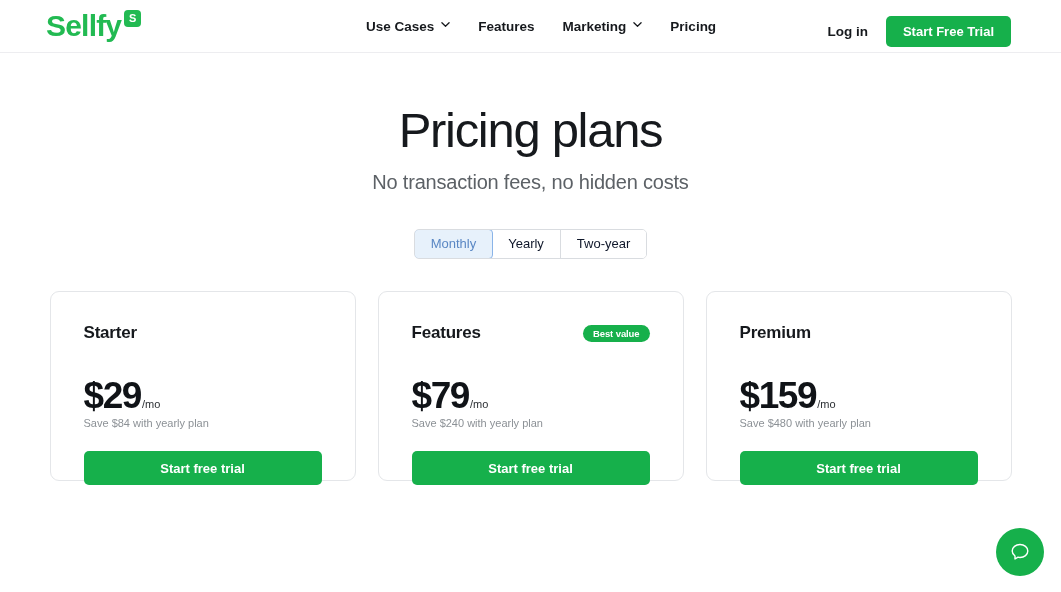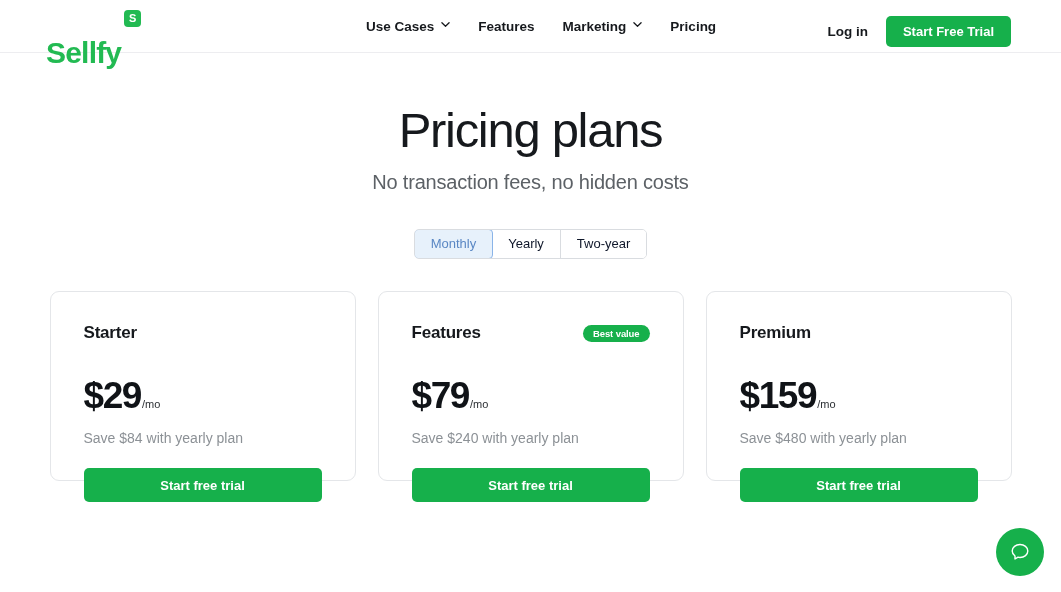--- a/index.html
+++ b/index.html
@@ -35,21 +35,20 @@
     top: 9px;
     display: flex;
     align-items: flex-start;
   }
   .logo-text {
     font-size: 30px;
     font-weight: 700;
     color: #22ba52;
     letter-spacing: -0.8px;
     line-height: 34px;
-    margin-top: 27px;
   }
   .logo-badge {
     width: 17px;
     height: 17px;
     background: #22ba52;
     border-radius: 4px;
     margin-left: 3px;
     margin-top: 1px;
     color: #ffffff;
     font-size: 11px;
@@ -225,22 +224,22 @@
     letter-spacing: -1.4px;
     line-height: 40px;
   }
   .per {
     font-size: 11px;
     color: #2b2f33;
     font-weight: 400;
     margin-left: 1px;
   }
   .save-note {
-    margin-top: 14px;
-    font-size: 14px;
+    margin-top: 1px;
+    font-size: 11px;
     color: #8c9196;
     font-weight: 400;
   }
   .cta-btn {
     margin-top: 22px;
     width: 100%;
     height: 34px;
     background: #16b04b;
     color: #ffffff;
     border: none;

